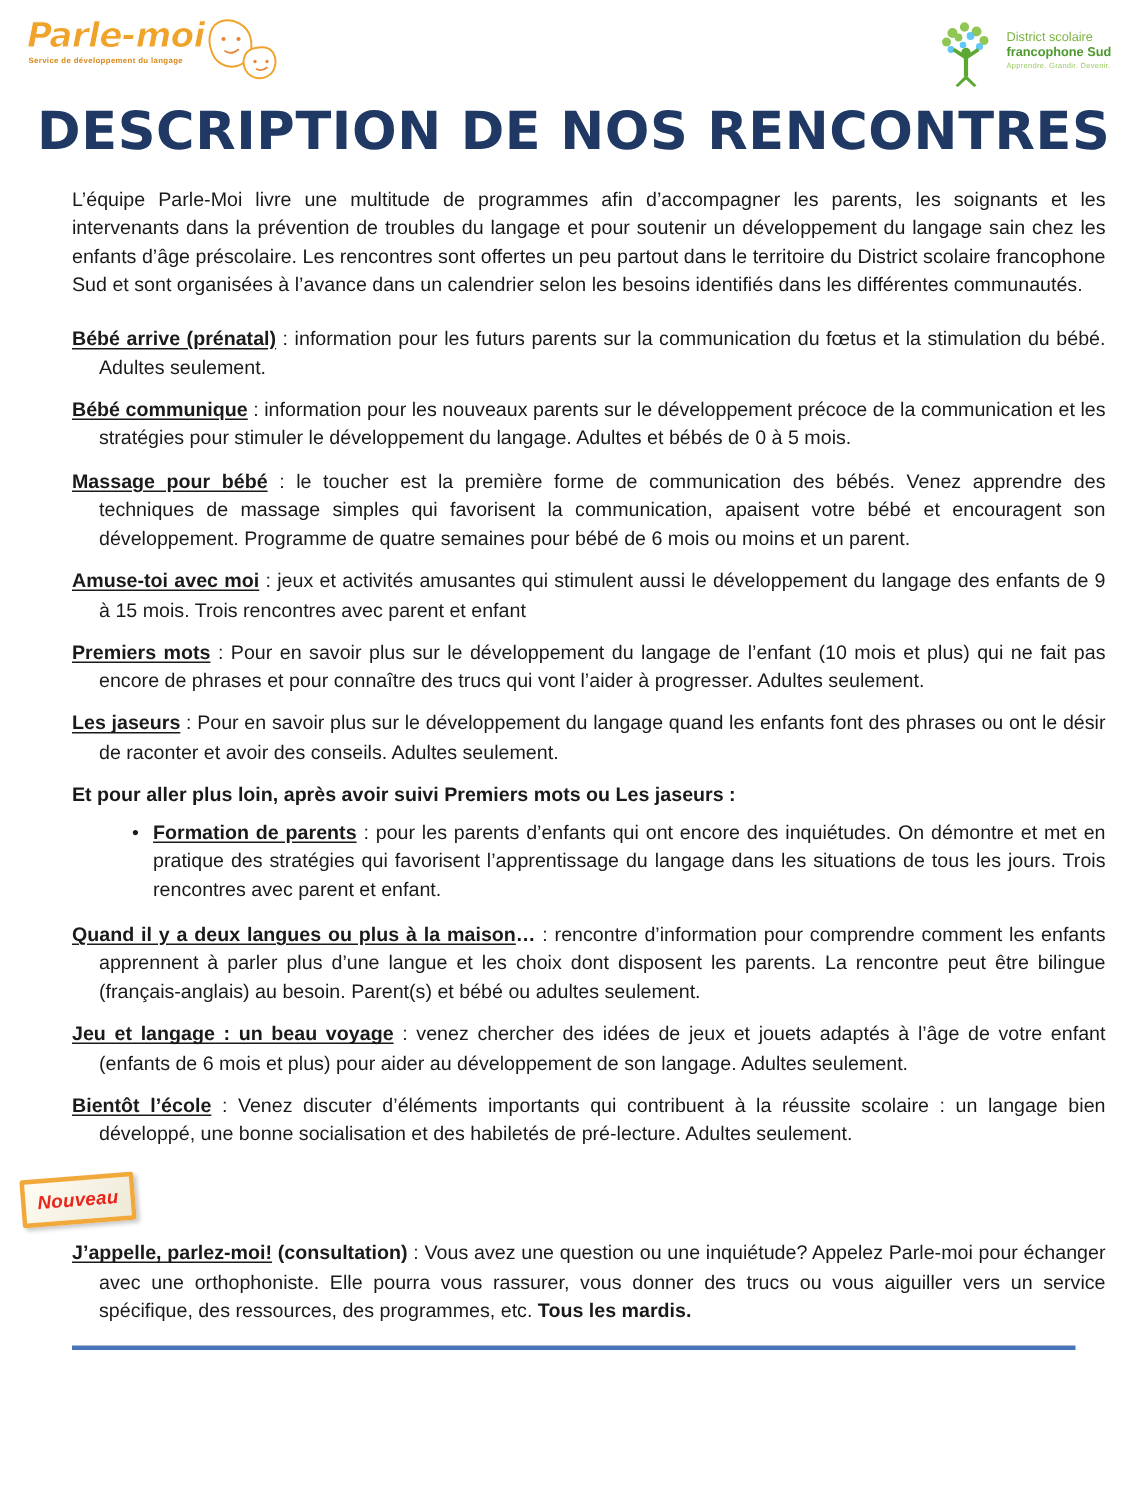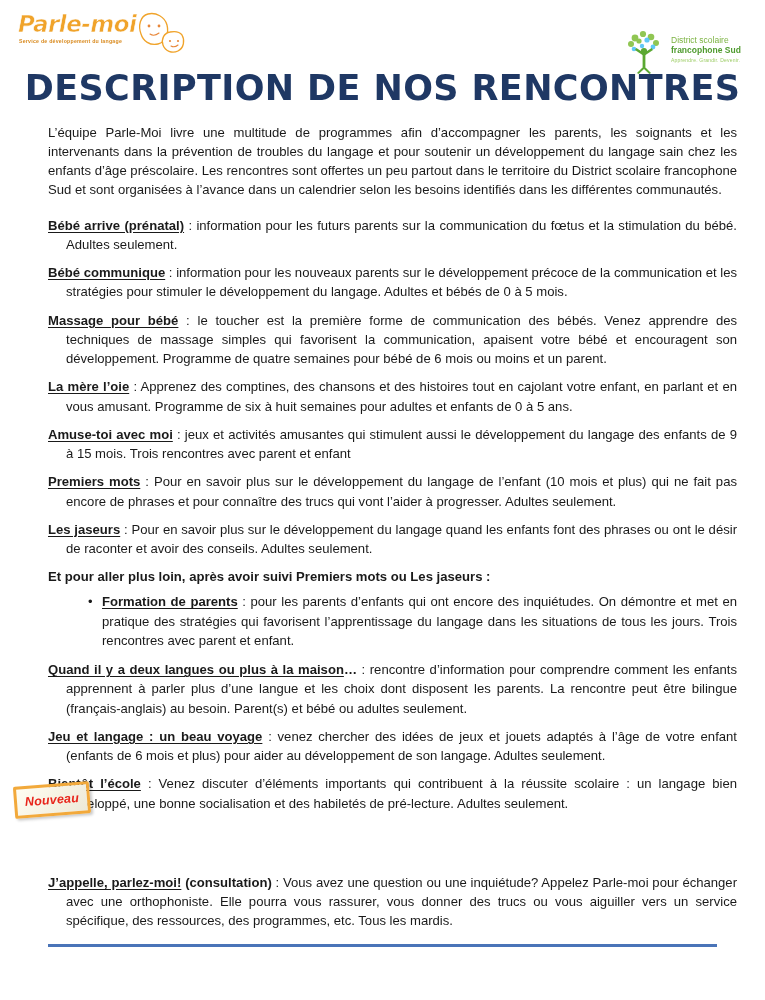--- a/index.html
+++ b/index.html
@@ -58,21 +58,21 @@
     font-weight: bold;
     letter-spacing: 0.25px;
     color: #D98A1E;
     white-space: nowrap;
   }
   .pm-faces { position: absolute; left: 120px; top: 0px; }
 
   .logo-dsfs {
     position: absolute;
     right: 14px;
-    top: 28px;
+    top: 12px;
     width: 128px;
     height: 46px;
   }
   .dsfs-tree { position: absolute; left: 0; top: 0; }
   .dsfs-text {
     position: absolute;
     left: 48px;
     top: 8px;
     line-height: 1.12;
     white-space: nowrap;
@@ -118,21 +118,21 @@
     font-weight: bold;
     margin-bottom: 6px;
     text-align: left;
   }
   .term {
     font-weight: bold;
     text-decoration: underline;
     text-underline-offset: 1.5px;
   }
   .term-plain { font-weight: bold; }
-  .bold { font-weight: normal; }
+  .bold { font-weight: bold; }
 
   ul.sub {
     list-style: none;
     margin: 0 0 9px 0;
     padding: 0 0 0 40px;
   }
   ul.sub > li {
     position: relative;
     font-size: 13.1px;
     line-height: 1.47;
@@ -253,21 +253,20 @@
   <div class="content">
 
     <p class="block intro">L’équipe Parle-Moi livre une multitude de programmes afin d’accompagner les parents, les soignants et les intervenants dans la prévention de troubles du langage et pour soutenir un développement du langage sain chez les enfants d’âge préscolaire. Les rencontres sont offertes un peu partout dans le territoire du District scolaire francophone Sud et sont organisées à l’avance dans un calendrier selon les besoins identifiés dans les différentes communautés.</p>
 
     <p class="block program"><span class="term">Bébé arrive (prénatal)</span><span> : information pour les futurs parents sur la communication du fœtus et la stimulation du bébé.  Adultes seulement.</span></p>
 
     <p class="block program"><span class="term">Bébé communique</span><span> : information pour les nouveaux parents sur le développement précoce de la communication et les stratégies pour stimuler le développement du langage.  Adultes et bébés de 0 à 5 mois.</span></p>
 
     <p class="block program"><span class="term">Massage pour bébé</span><span> : le toucher est la première forme de communication des bébés. Venez apprendre des techniques de massage simples qui favorisent la communication, apaisent votre bébé et encouragent son développement. Programme de quatre semaines pour bébé de 6 mois ou moins et un parent.</span></p>
 
-    <p class="block program"><span class="term">La mère l’oie</span><span> : Apprenez des comptines, des chansons et des histoires tout en cajolant votre enfant, en parlant et en vous amusant. Programme de six à huit semaines pour adultes et enfants de 0 à 5 ans.</span></p>
 
     <p class="block program"><span class="term">Amuse-toi avec moi</span><span> : jeux et activités amusantes qui stimulent aussi le développement du langage des enfants de 9 à 15 mois.  Trois rencontres avec parent et enfant</span></p>
 
     <p class="block program"><span class="term">Premiers mots</span><span> : Pour en savoir plus sur le développement du langage de l’enfant (10 mois et plus) qui ne fait pas encore de phrases et pour connaître des trucs qui vont l’aider à progresser. Adultes seulement.</span></p>
 
     <p class="block program"><span class="term">Les jaseurs</span><span> : Pour en savoir plus sur le développement du langage quand les enfants font des phrases ou ont le désir de raconter et avoir des conseils. Adultes seulement.</span></p>
 
     <p class="block lead-in">Et pour aller plus loin, après avoir suivi Premiers mots ou Les jaseurs :</p>
 
     <ul class="sub">

